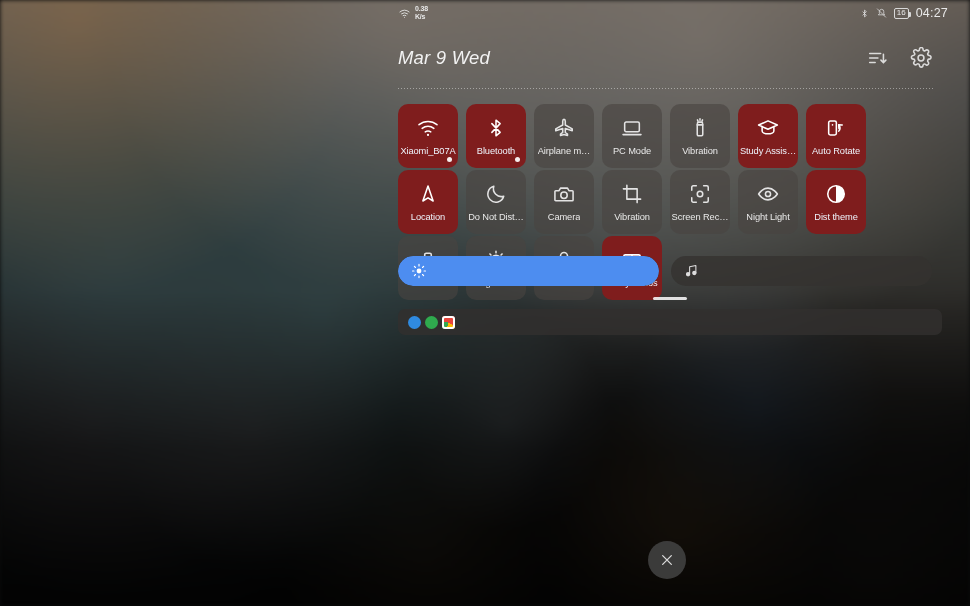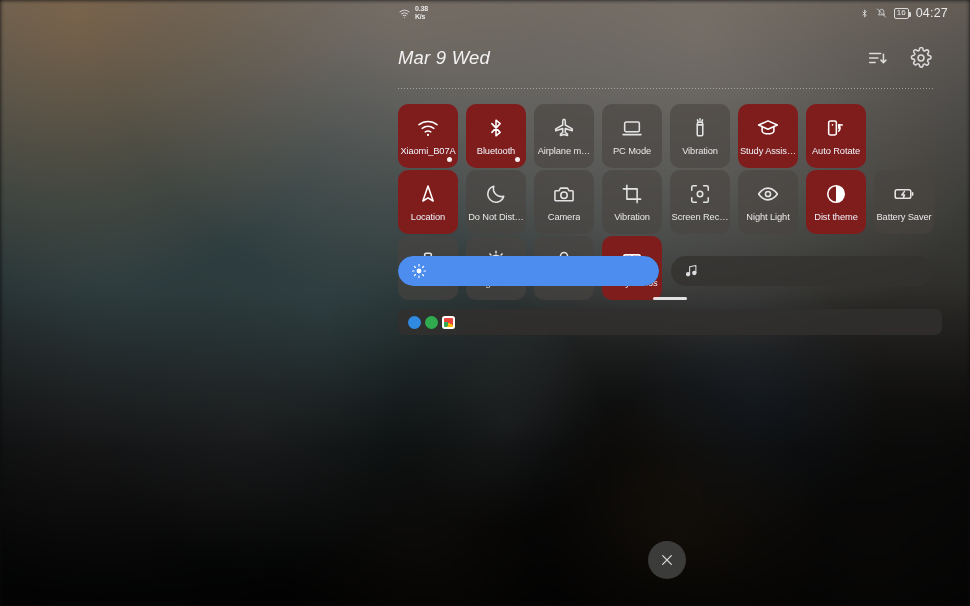--- a/index.html
+++ b/index.html
@@ -332,30 +332,20 @@
         </div>
         <div class="tile on">
           <span class="ticon">
             <svg width="22" height="22" viewBox="0 0 24 24" fill="none" stroke="#ffffff" stroke-width="1.7">
               <circle cx="12" cy="12" r="9"></circle>
               <path d="M12 3a9 9 0 0 1 0 18z" fill="#ffffff" stroke="none"></path>
             </svg>
           </span>
           <span class="tlabel">Dist theme</span>
         </div>
-        <div class="tile">
-          <span class="ticon">
-            <svg width="22" height="22" viewBox="0 0 24 24" fill="none" stroke="#e3e3e3" stroke-width="1.7" stroke-linecap="round" stroke-linejoin="round">
-              <rect x="2.4" y="7.4" width="17" height="9.2" rx="2"></rect>
-              <path d="M21.4 10.8v2.4"></path>
-              <path d="M12.4 9.4L9.6 13h3l-1.2 2.6"></path>
-            </svg>
-          </span>
-          <span class="tlabel">Battery Saver</span>
-        </div>
       </div>
       <div class="trow">
         <div class="tile">
           <span class="ticon">
             <svg width="22" height="22" viewBox="0 0 24 24" fill="none" stroke="#e3e3e3" stroke-width="1.7" stroke-linecap="round" stroke-linejoin="round">
               <rect x="8.4" y="4.6" width="7.2" height="14.8" rx="1.6"></rect>
               <path d="M5.4 9.4v5.2M2.6 10.6v2.8M18.6 9.4v5.2M21.4 10.6v2.8"></path>
             </svg>
           </span>
           <span class="tlabel">Vibration</span>

